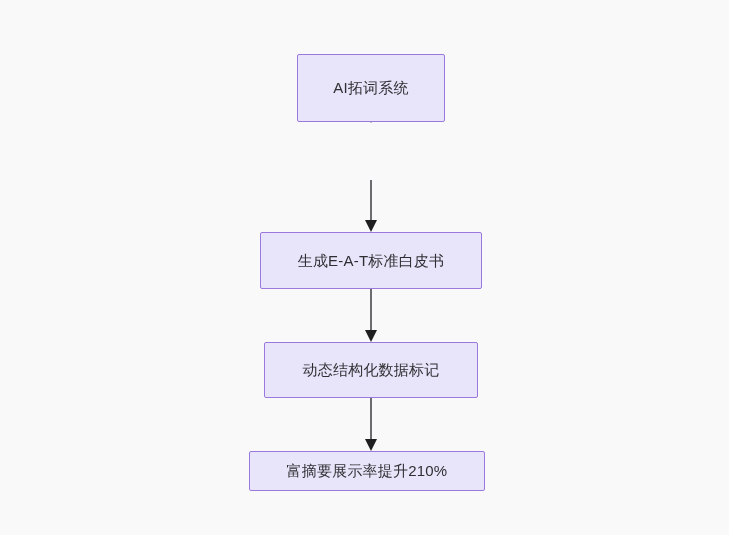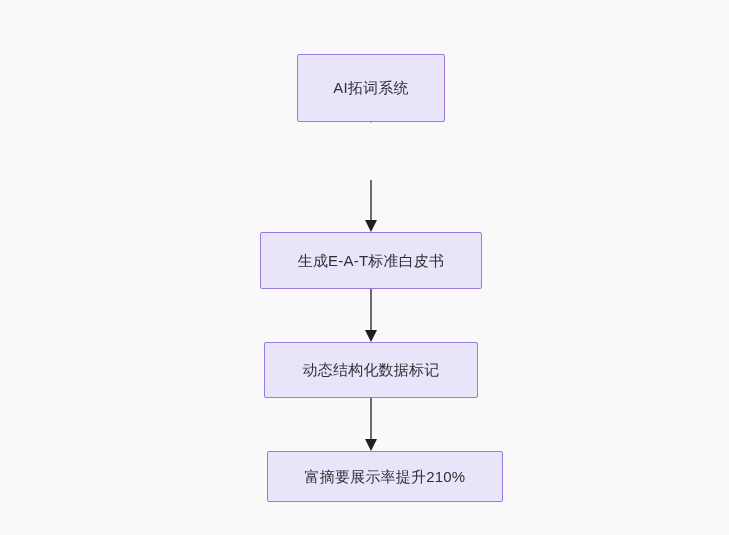--- a/index.html
+++ b/index.html
@@ -79,17 +79,17 @@
 
 
   <div class="node" style="left:260px; top:232px; width:222px; height:57px;">
     <span class="node-label">生成E-A-T标准白皮书</span>
   </div>
 
   <div class="node" style="left:264px; top:342px; width:214px; height:56px;">
     <span class="node-label">动态结构化数据标记</span>
   </div>
 
-  <div class="node" style="left:267px; top:451px; width:236px; height:51px;">
+  <div class="node" style="left:249px; top:451px; width:236px; height:40px;">
     <span class="node-label">富摘要展示率提升210%</span>
   </div>
 
 </div>
 
 </body></html>

